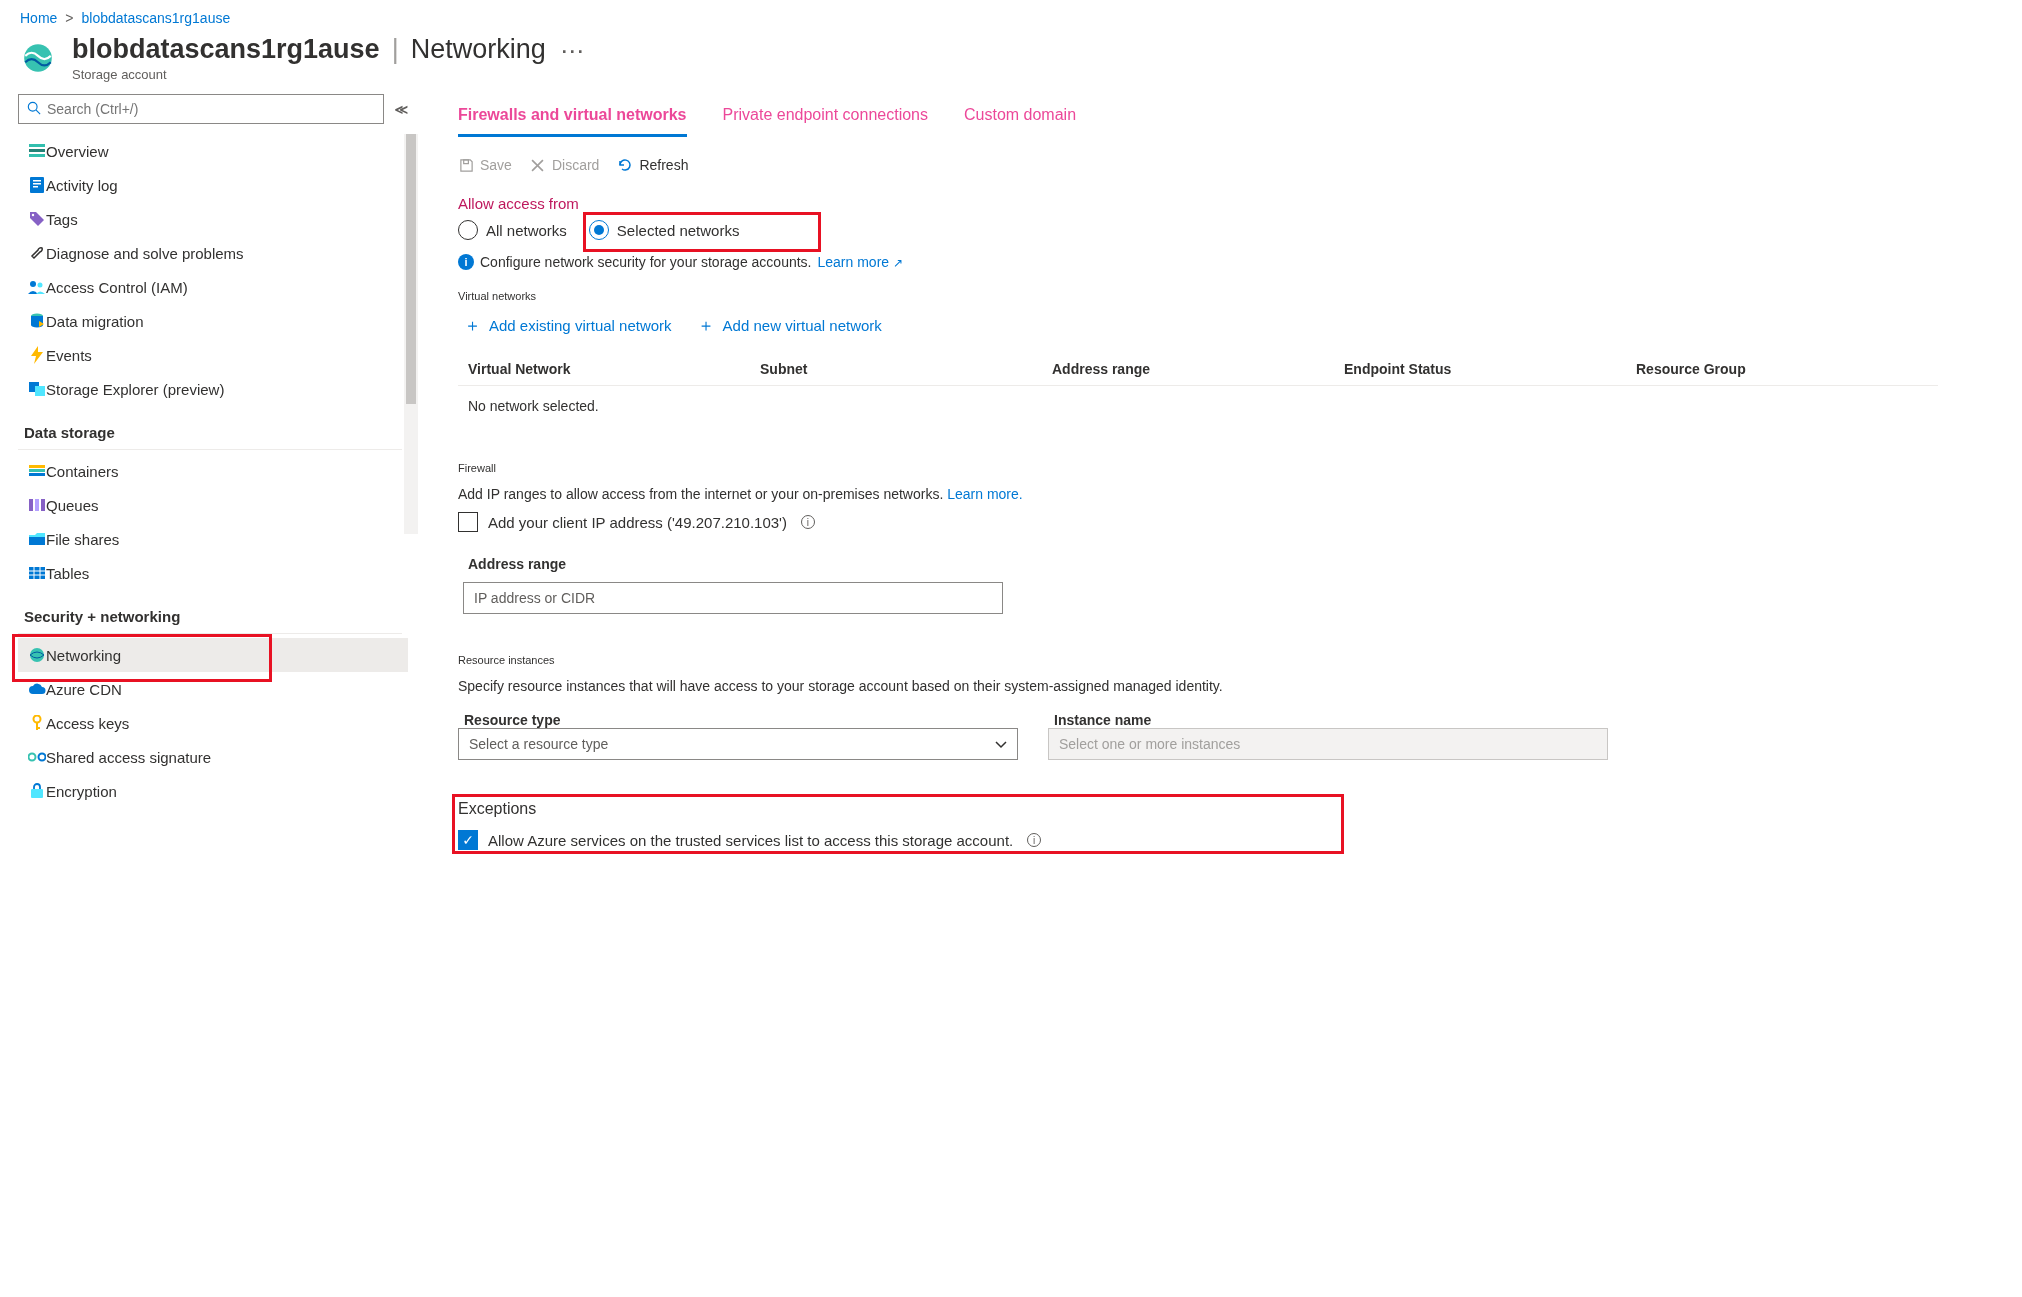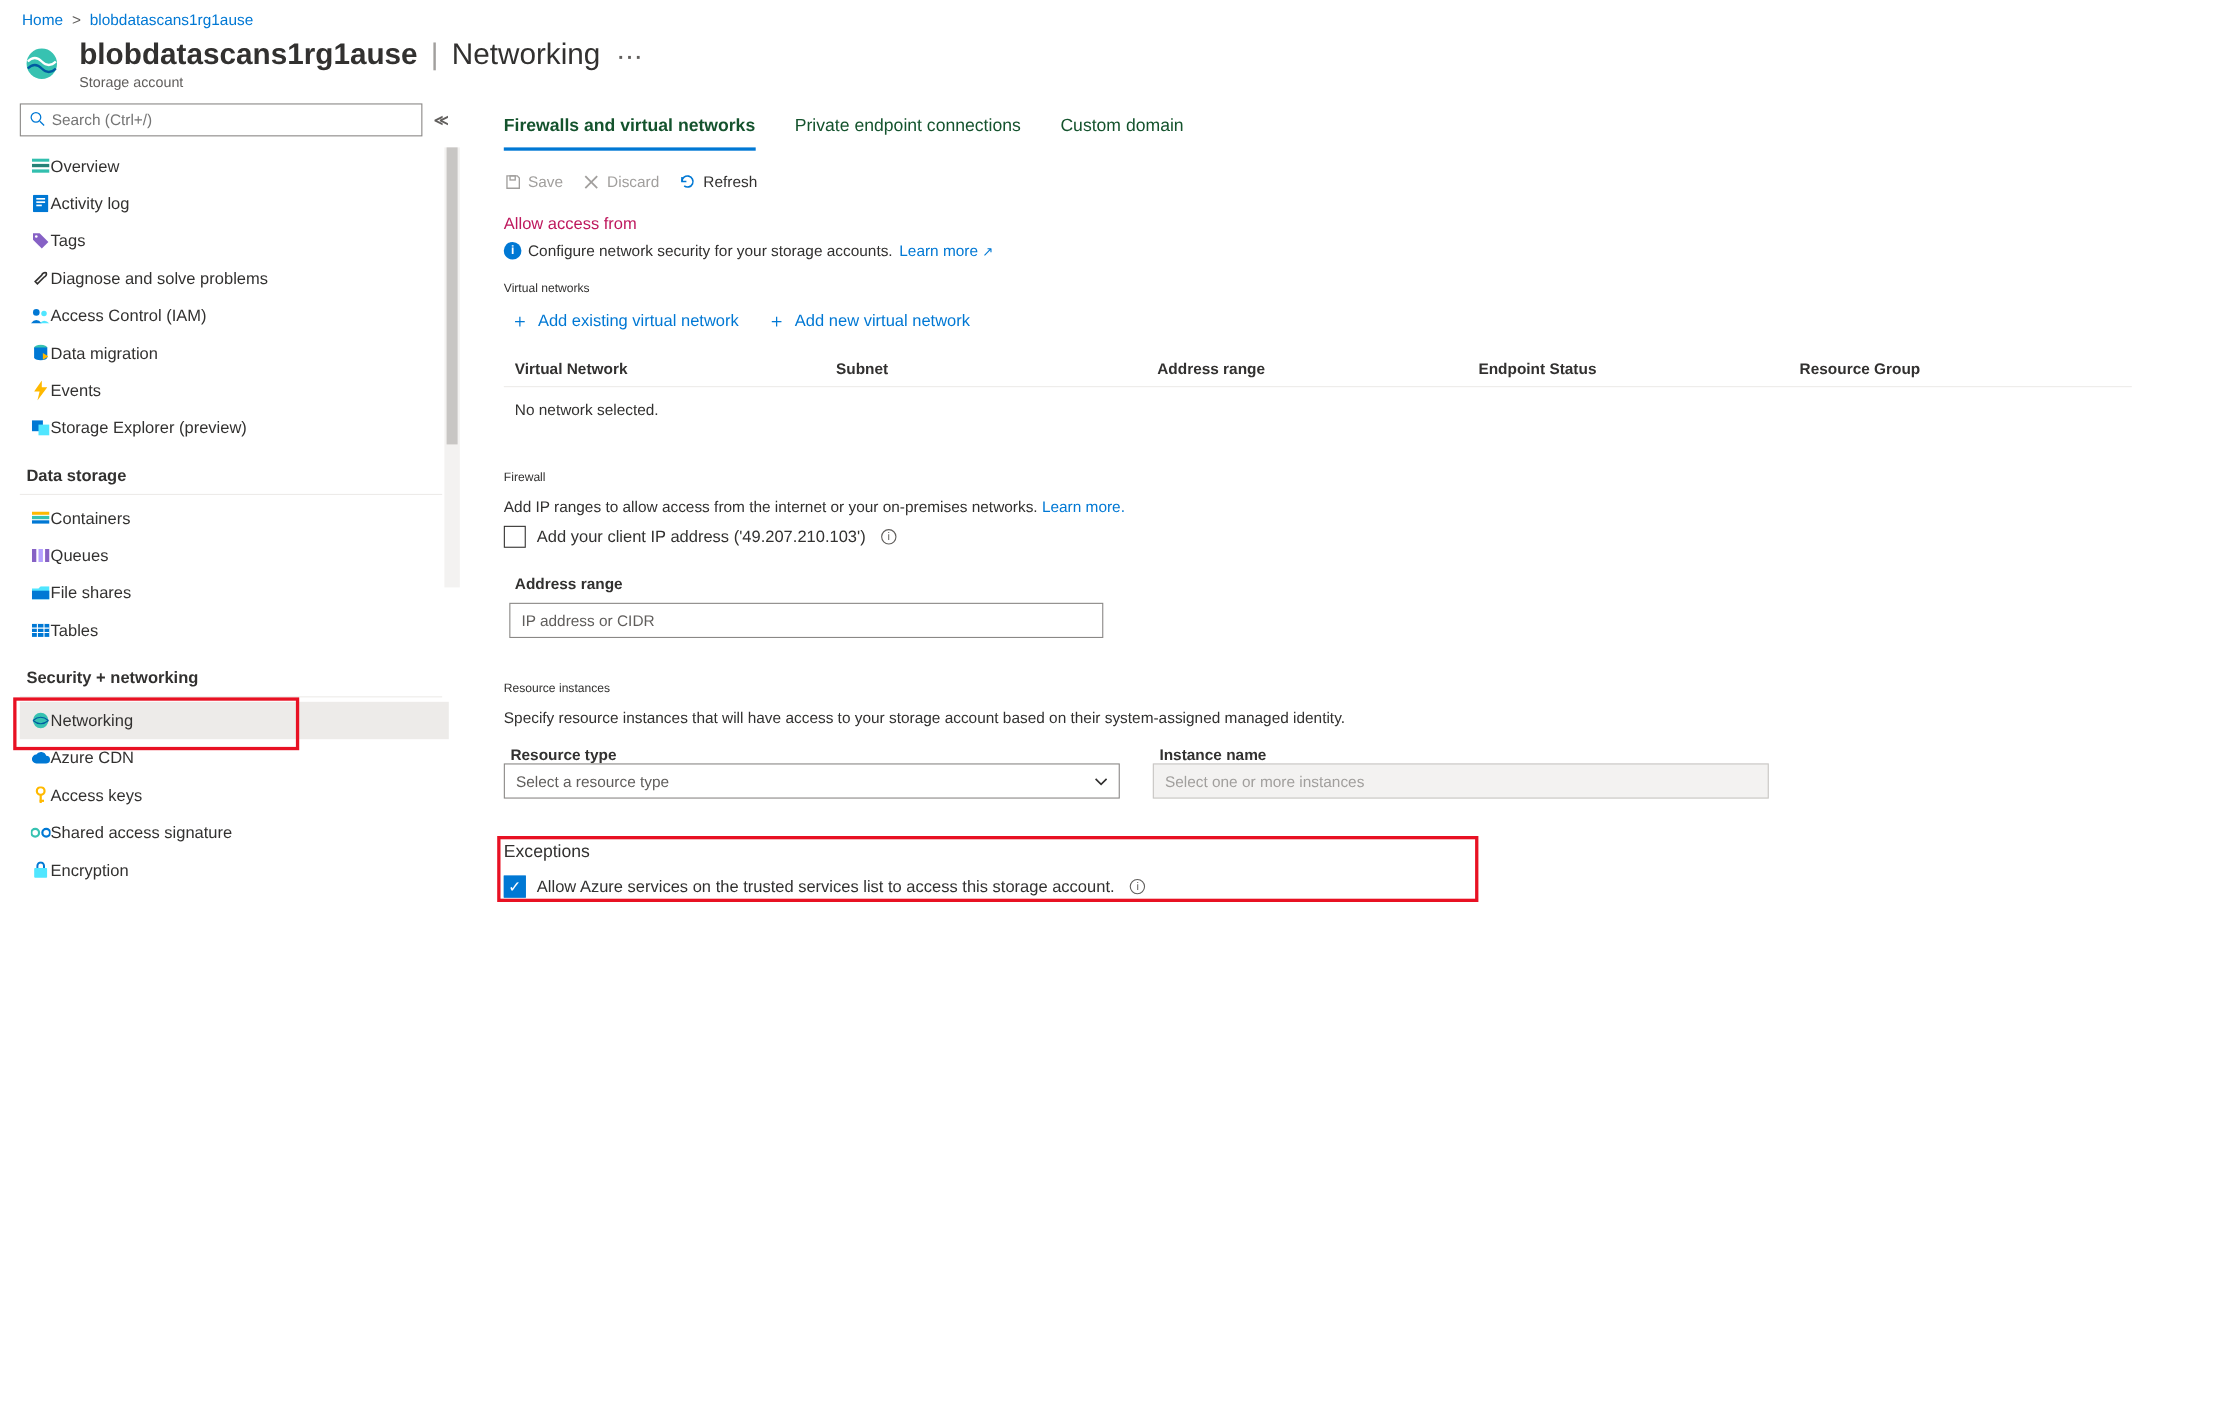--- a/index.html
+++ b/index.html
@@ -40,21 +40,21 @@
 .nav-section-underline { border-bottom: 1px solid #edebe9; margin: 0 6px 4px 0; }
 .nav-item { display: flex; align-items: center; padding: 8px 10px; cursor: pointer; font-size: 15px; color: #323130; }
 .nav-item.selected { background: #edebe9; }
 .nav-item .icon { width: 18px; height: 18px; display: inline-flex; align-items: center; justify-content: center; flex: none; }
 
 
 .red-highlight-networking { border: 3px solid #e81123; position: absolute; pointer-events: none; }
 
 
 .main-tabs { display: flex; gap: 36px; border-bottom: none; margin-top: 6px; margin-bottom: 20px; }
-.main-tab { padding: 6px 0 10px 0; font-size: 16px; color: #14532d; cursor: pointer; border-bottom: 3px solid transparent; }
+.main-tab { padding: 6px 0 10px 0; font-size: 16px; color: #ec4899; cursor: pointer; border-bottom: 3px solid transparent; }
 .main-tab.active { font-weight: 600; border-bottom-color: #0078d4; }
 
 
 .toolbar { display: flex; gap: 18px; align-items: center; margin-bottom: 22px; }
 .toolbar-btn { display: flex; align-items: center; gap: 6px; font-size: 14px; cursor: pointer; color: #323130; }
 .toolbar-btn.disabled { color: #a19f9d; cursor: default; }
 .toolbar-btn .icon { width: 16px; height: 16px; display:inline-flex; align-items:center; justify-content:center; }
 
 
 .section-label { font-size: 15px; color: #be185d; margin-bottom: 8px; }
@@ -355,20 +355,35 @@
             <svg width="16" height="16" viewBox="0 0 16 16">
               <path d="M3 8 A5 5 0 1 1 5 12" fill="none" stroke="#0078d4" stroke-width="1.5"></path>
               <path d="M3 4 L3 8 L7 8" fill="none" stroke="#0078d4" stroke-width="1.5"></path>
             </svg>
           </span>
       <span>Refresh</span>
     </div>
   </div>
 
   <div class="section-label">Allow access from</div>
+  <div class="radio-row" style="position:relative;">
+    <label class="radio-option">
+      <span class="radio-outer"></span>
+      <span>All networks</span>
+    </label>
+    <div style="position:relative;">
+      <div class="red-highlight-networking" style="left:-6px; top:-8px; width:238px; height:40px;"></div>
+      <label class="radio-option radio-selected">
+        <span class="radio-outer">
+              <span class="radio-inner"></span>
+            </span>
+        <span>Selected networks</span>
+      </label>
+    </div>
+  </div>
   <div class="info-line">
     <span class="info-icon">i</span>
     <span>Configure network security for your storage accounts.</span>
     <a><span>Learn more</span> <span class="ext-icon">↗</span></a>
   </div>
 
   <div class="subheading">Virtual networks</div>
   <div class="link-row">
     <div class="link-btn">
       <span class="plus-icon">＋</span>

